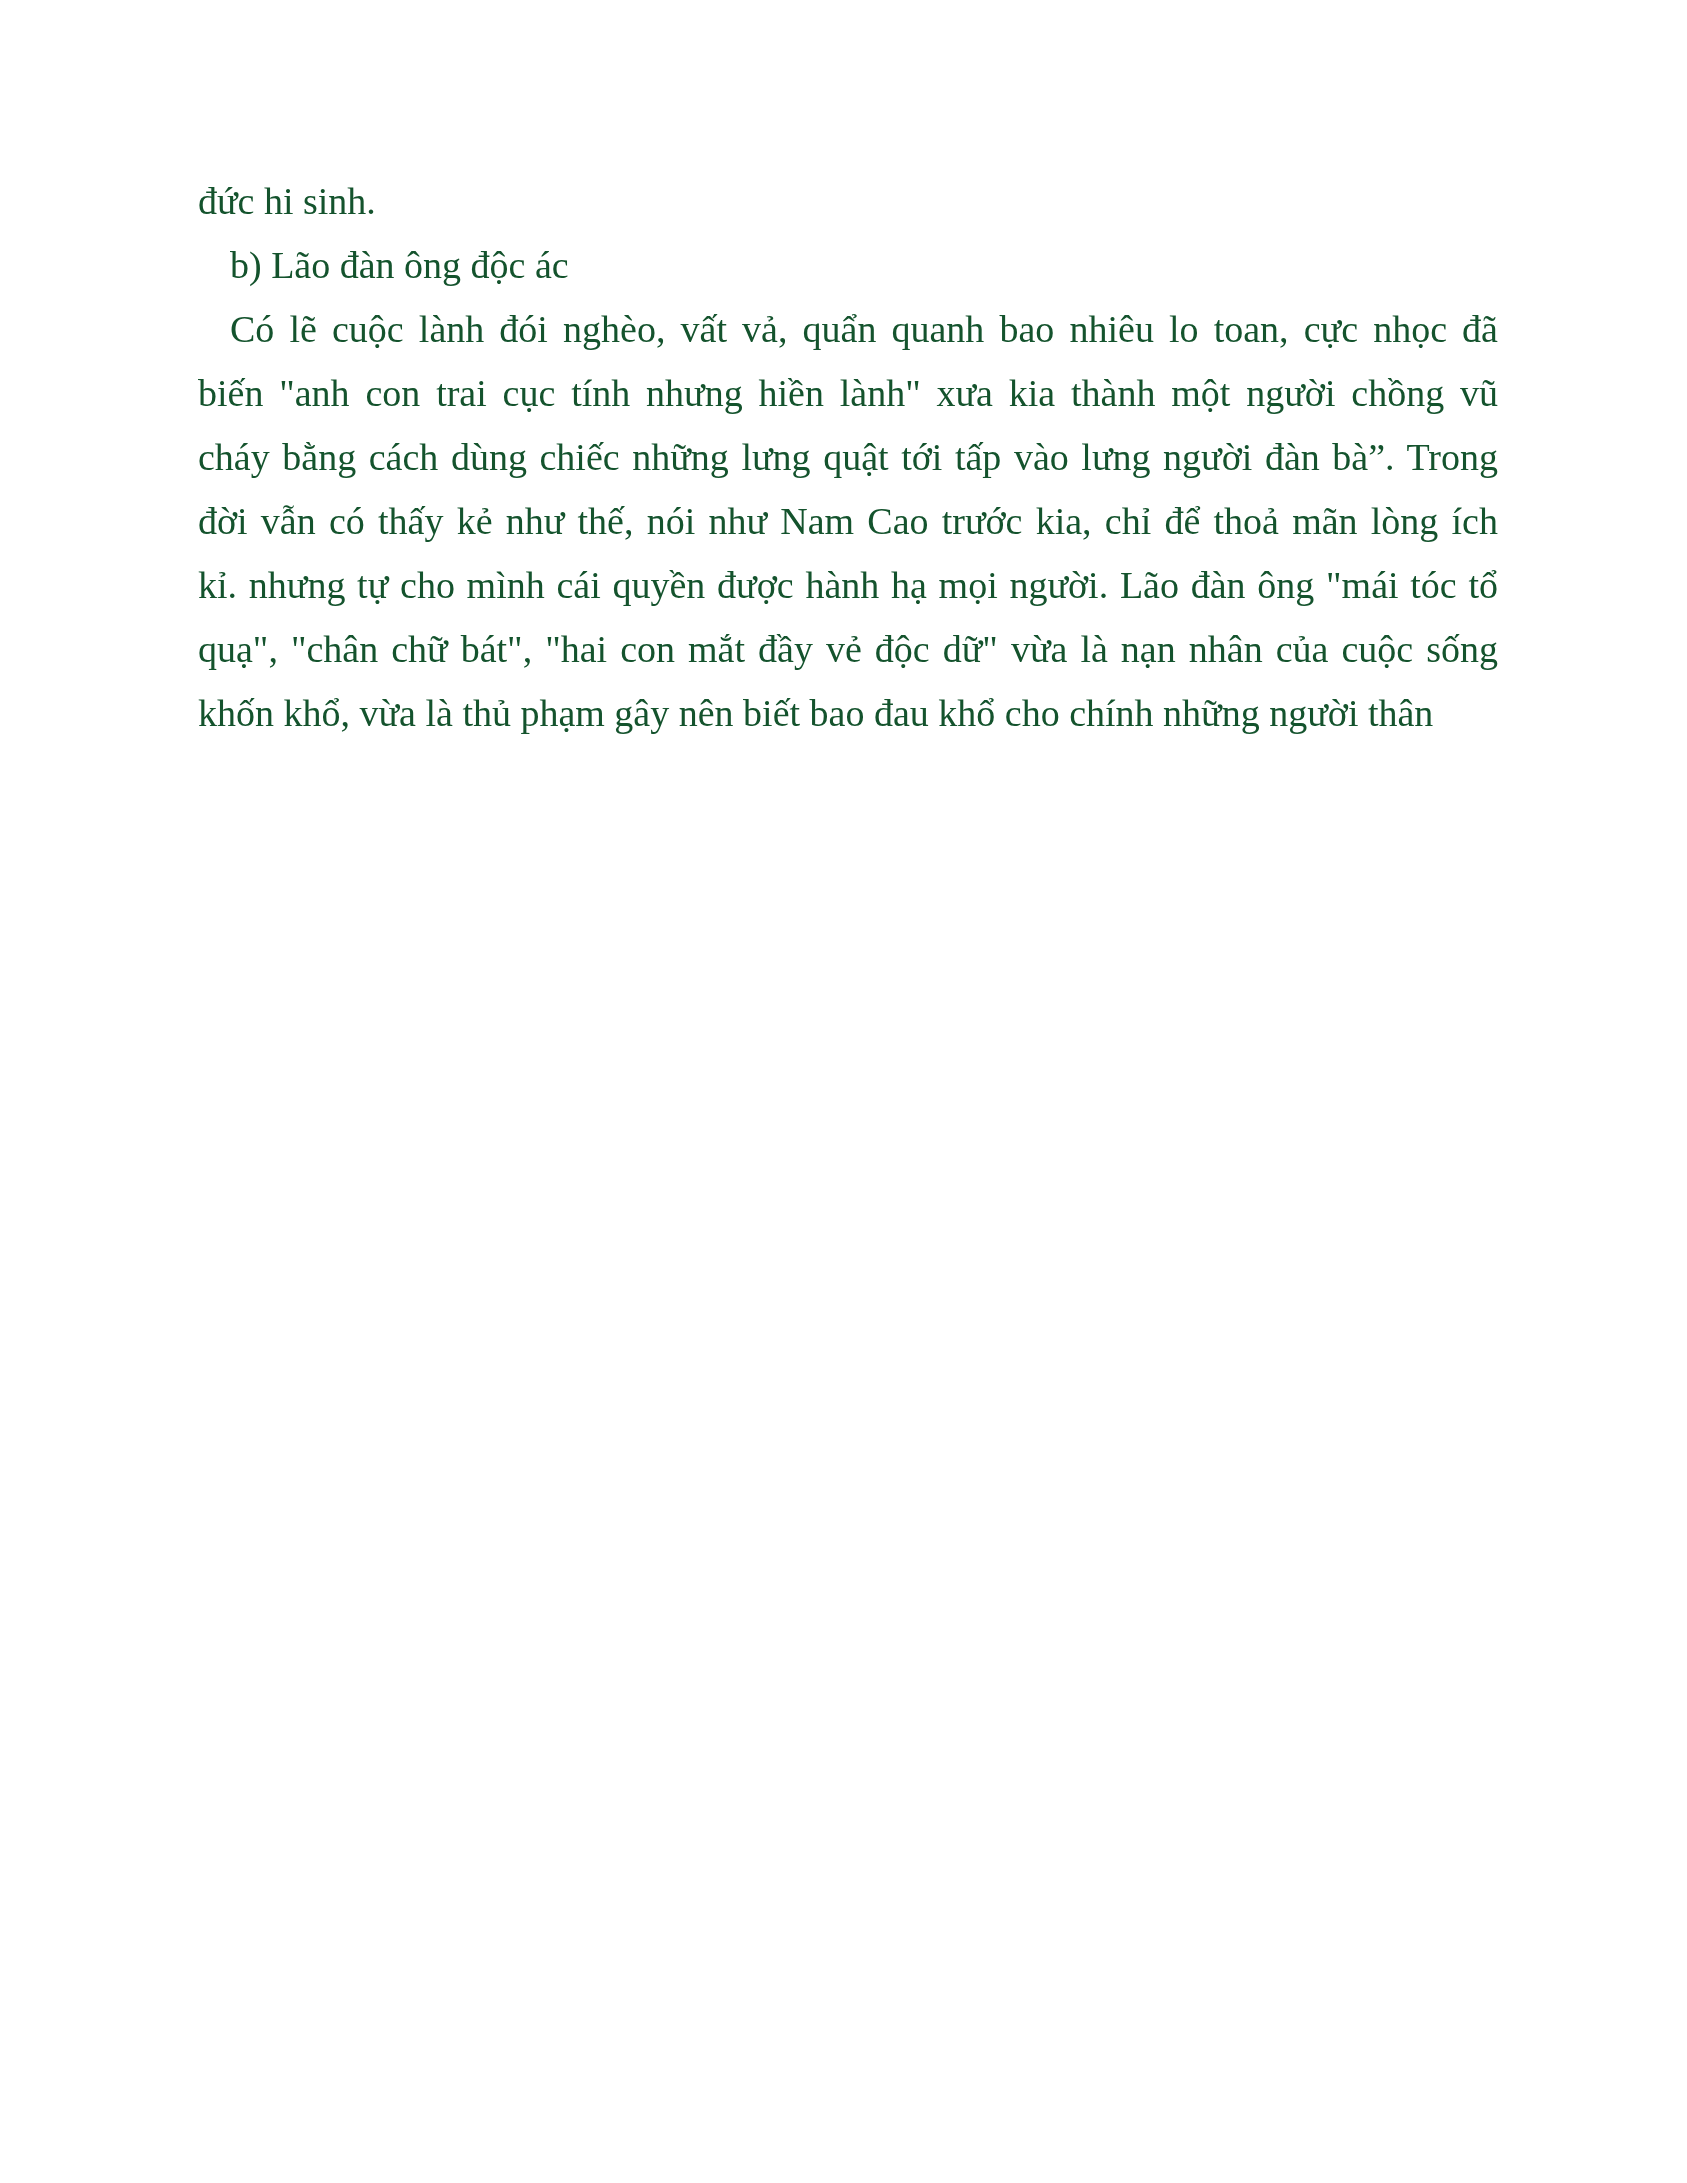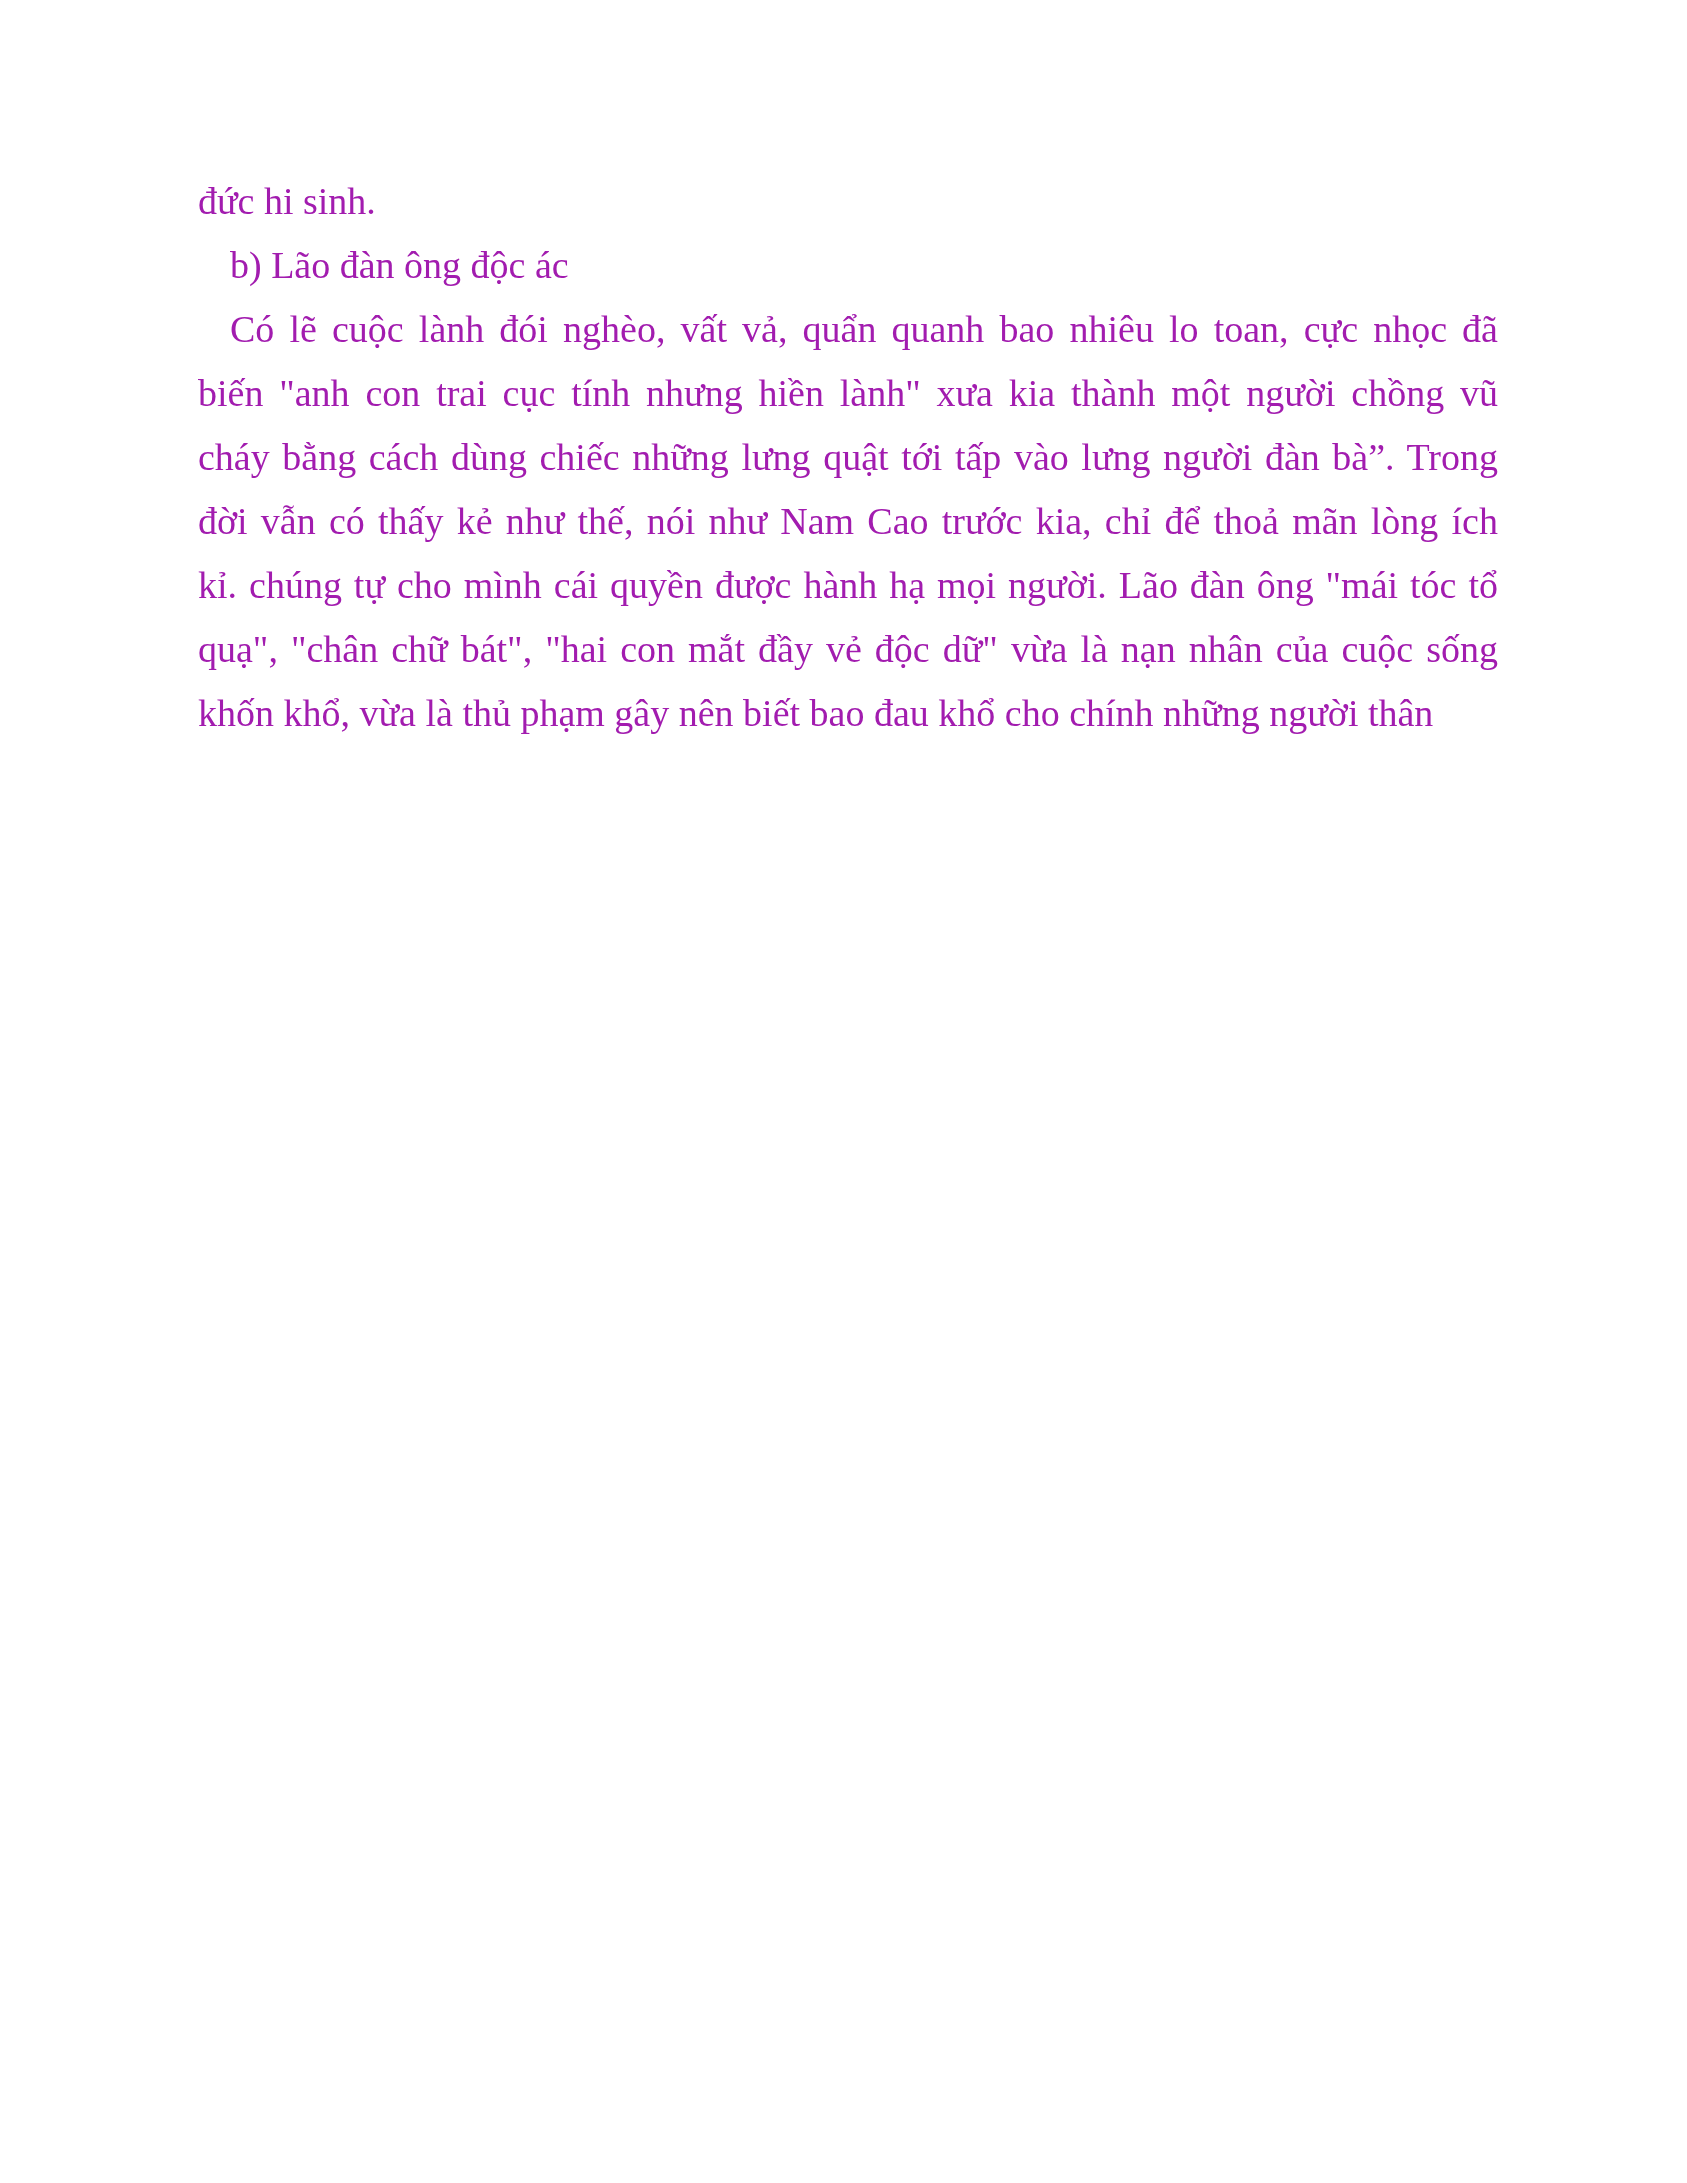--- a/index.html
+++ b/index.html
@@ -5,21 +5,21 @@
   * { margin: 0; padding: 0; box-sizing: border-box; }
   html, body {
     width: 1687px;
     height: 2183px;
     background: #ffffff;
   }
   .page {
     width: 1687px;
     height: 2183px;
     background: #ffffff;
-    color: #a21caf;
+    color: #14532d;
     padding: 169px 189px 0 198px;
     font-family: "Liberation Serif", "DejaVu Serif", serif;
     font-size: 38px;
     line-height: 64px;
   }
   .line {
     width: 100%;
     text-align: left;
     white-space: normal;
   }
@@ -34,17 +34,17 @@
 </head>
 <body>
 
 <div class="page">
   <div class="line">đức hi sinh.</div>
   <div class="line indent">b) Lão đàn ông độc ác</div>
   <div class="line indent justify">Có lẽ cuộc lành đói nghèo, vất vả, quẩn quanh bao nhiêu lo toan, cực nhọc đã</div>
   <div class="line justify">biến "anh con trai cục tính nhưng hiền lành" xưa kia thành một người chồng vũ</div>
   <div class="line justify">cháy bằng cách dùng chiếc những lưng quật tới tấp vào lưng người đàn bà”. Trong</div>
   <div class="line justify">đời vẫn có thấy kẻ như thế, nói như Nam Cao trước kia, chỉ để thoả mãn lòng ích</div>
-  <div class="line justify">kỉ. chúng tự cho mình cái quyền được hành hạ mọi người. Lão đàn ông "mái tóc tổ</div>
+  <div class="line justify">kỉ. nhưng tự cho mình cái quyền được hành hạ mọi người. Lão đàn ông "mái tóc tổ</div>
   <div class="line justify">quạ", "chân chữ bát", "hai con mắt đầy vẻ độc dữ" vừa là nạn nhân của cuộc sống</div>
   <div class="line">khốn khổ, vừa là thủ phạm gây nên biết bao đau khổ cho chính những người thân</div>
 </div>
 
 
 </body></html>

